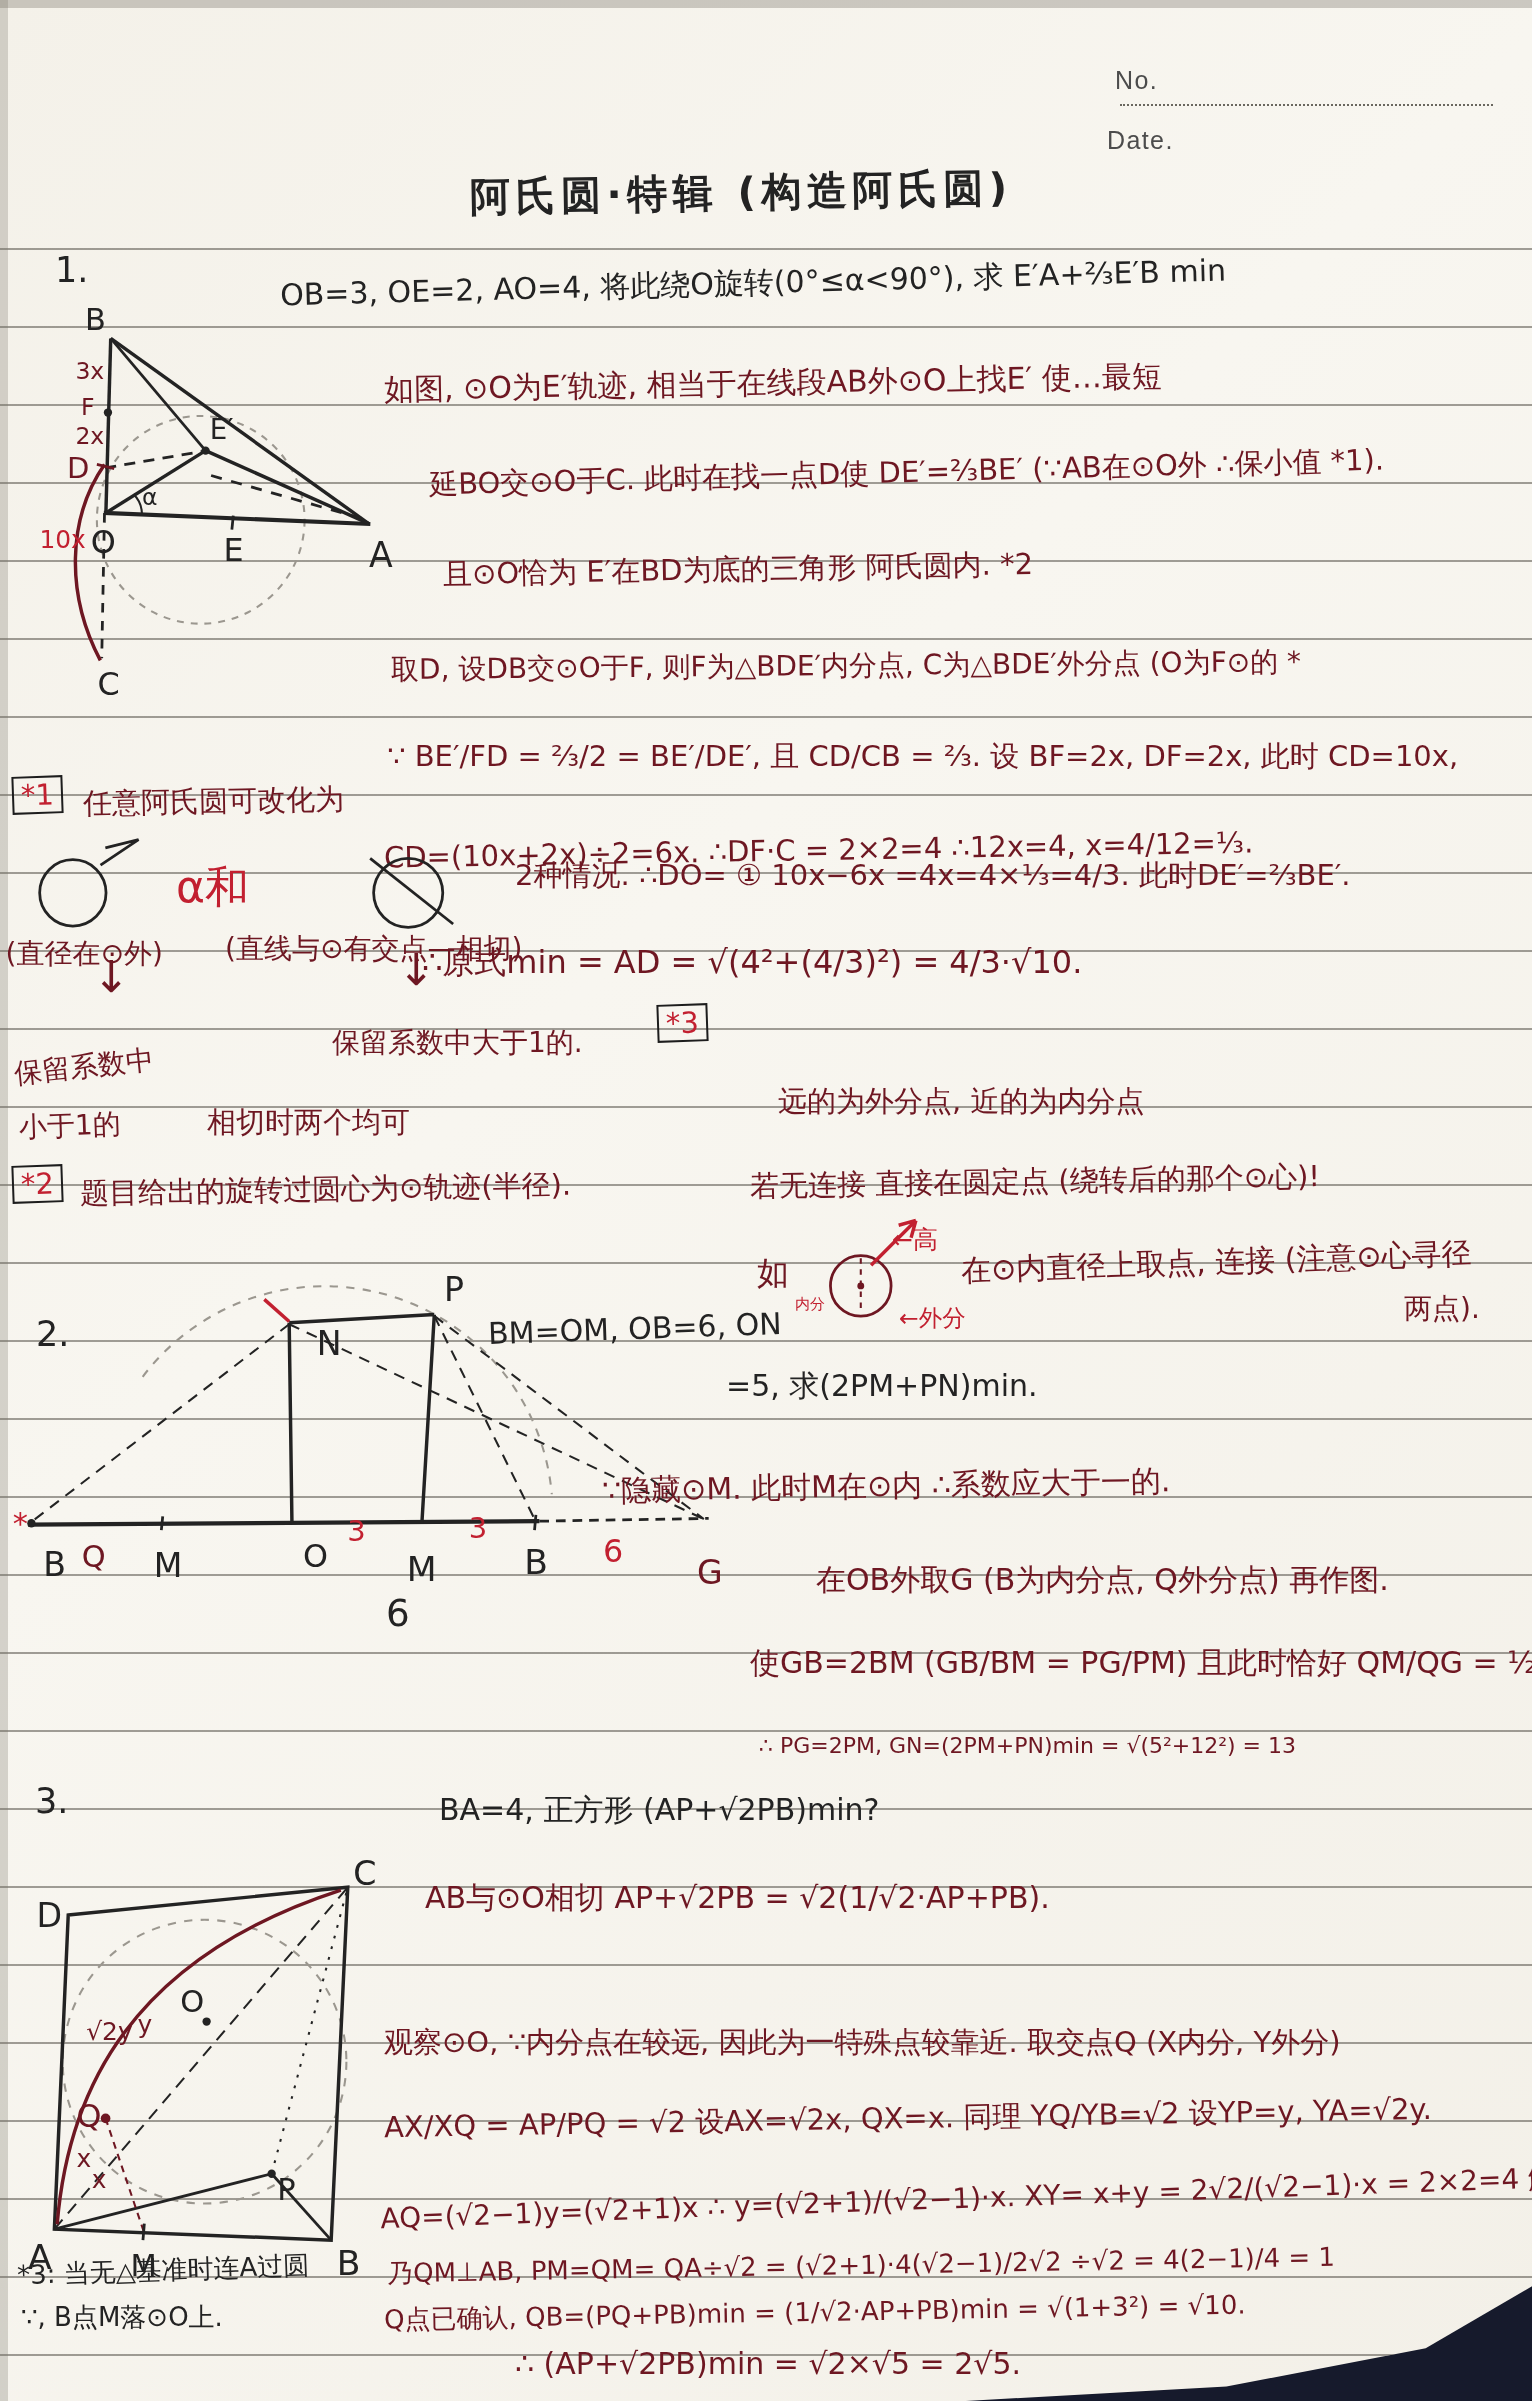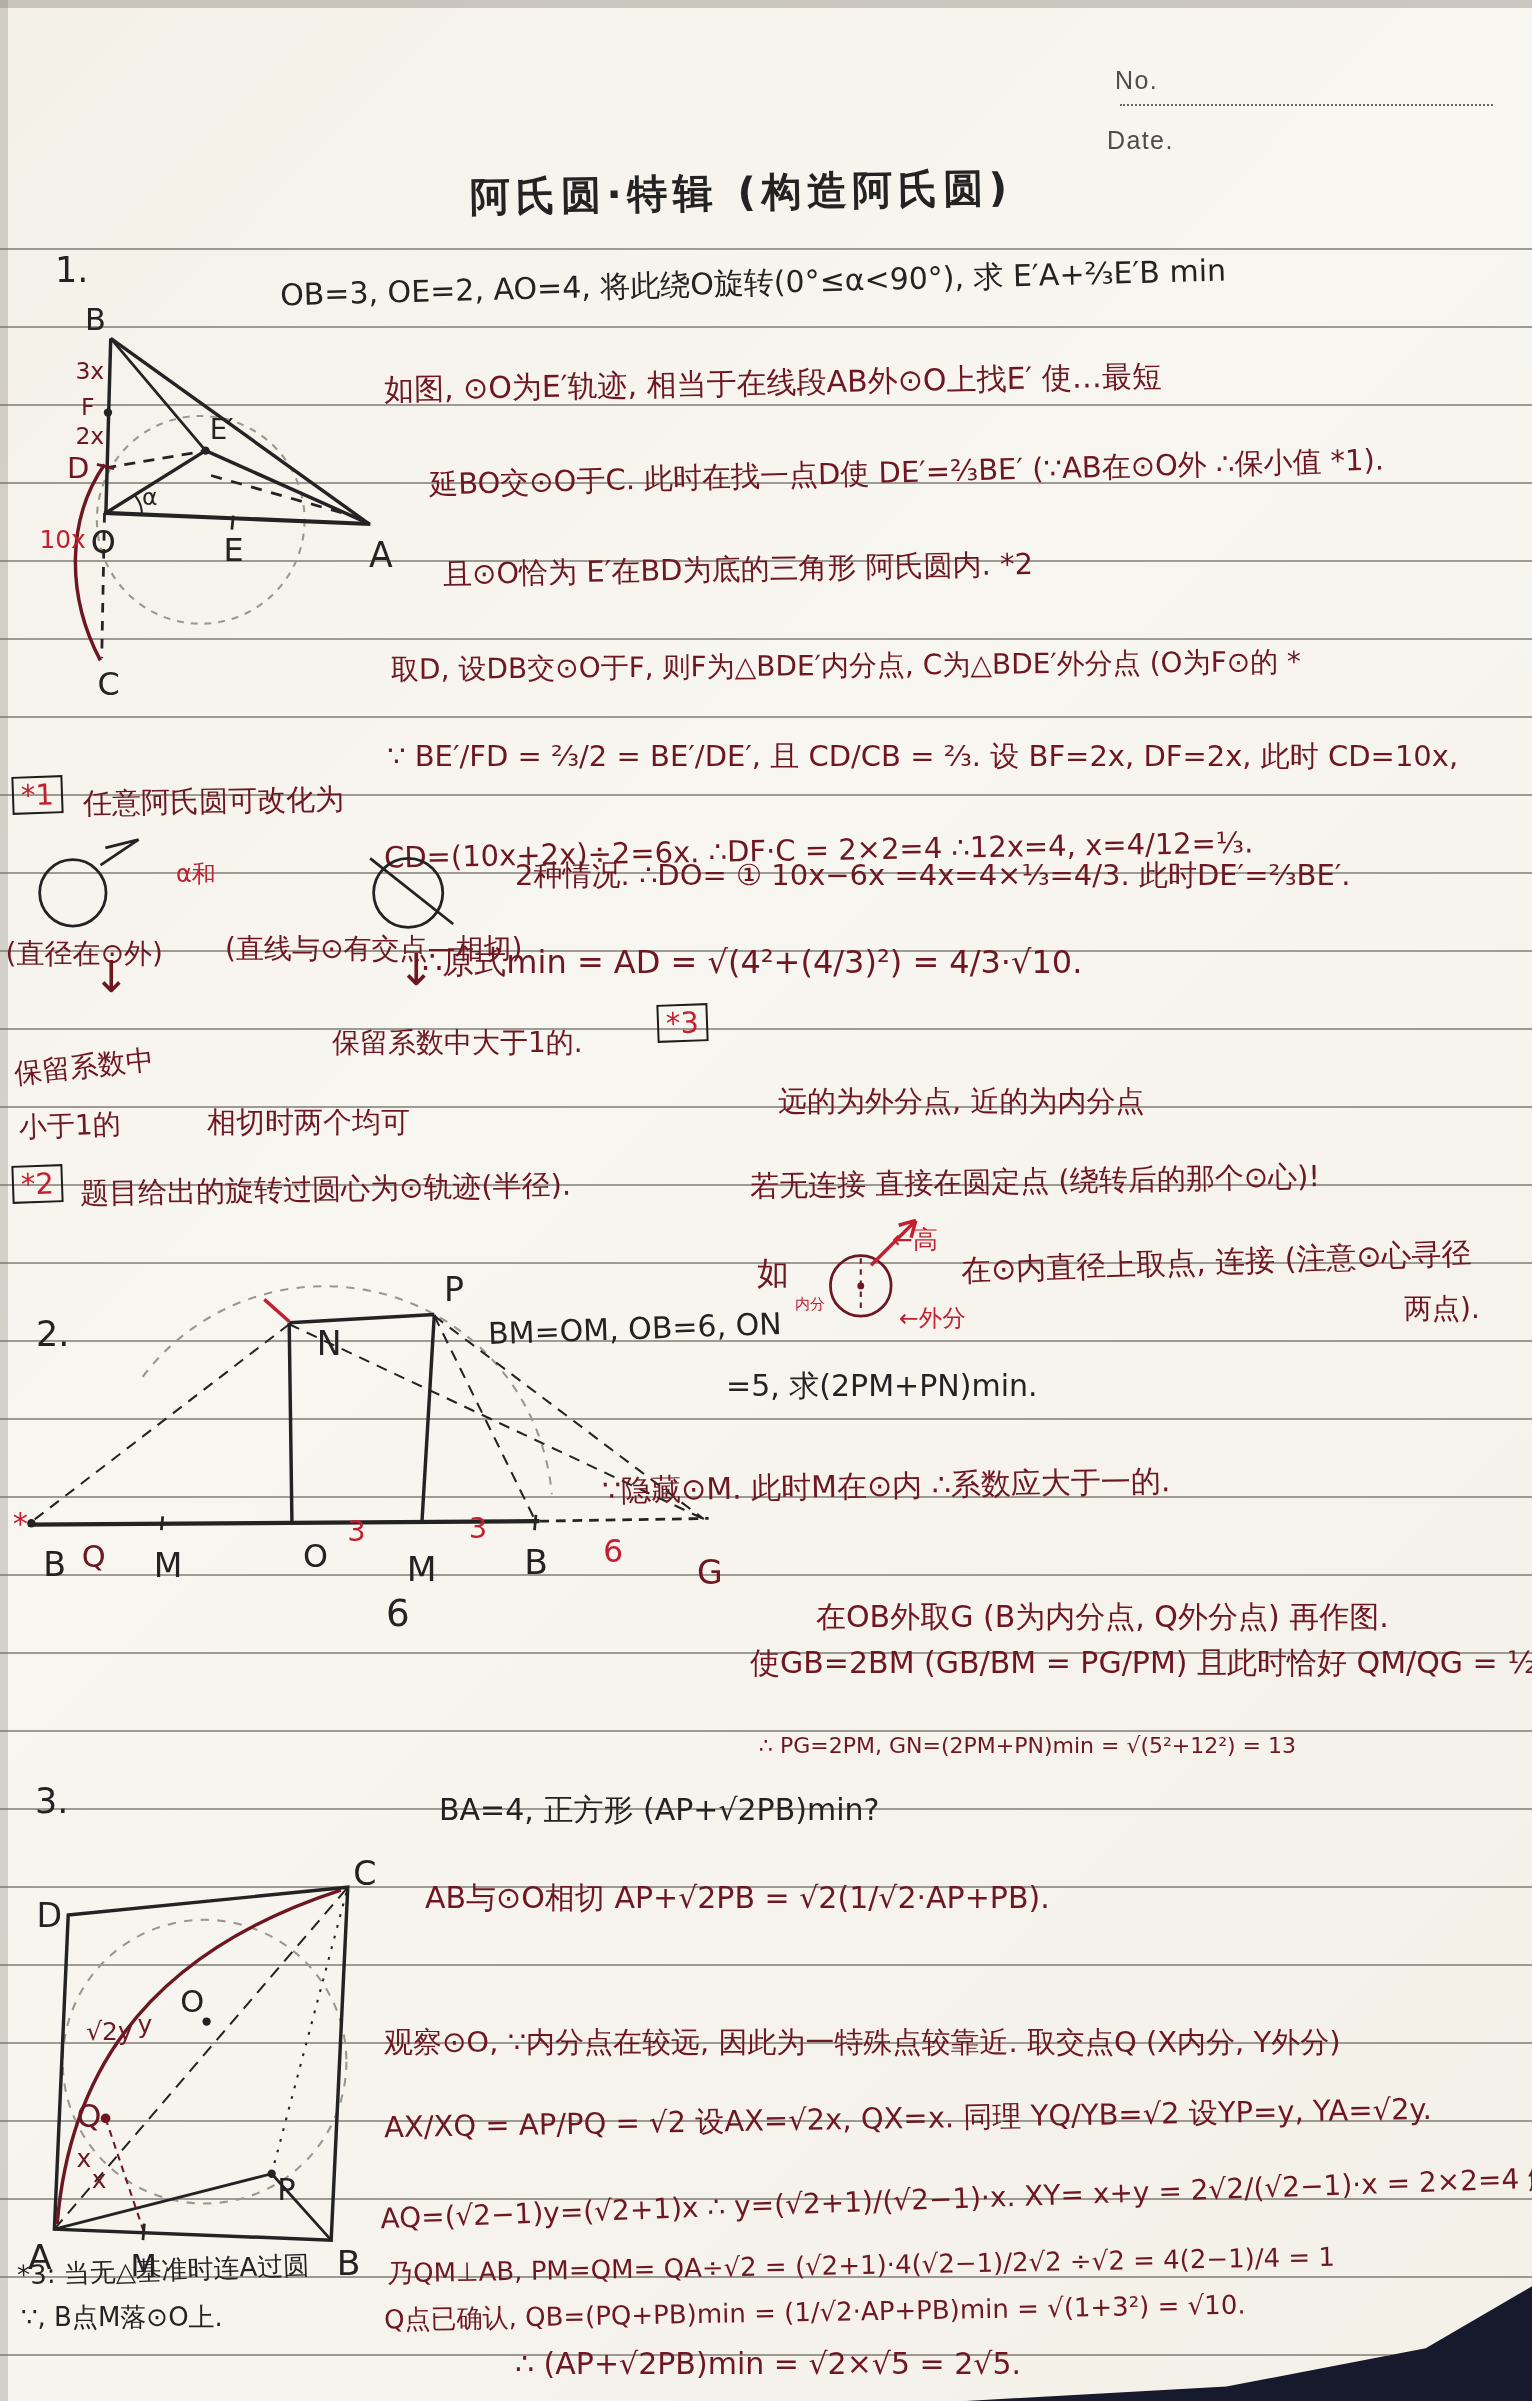--- a/index.html
+++ b/index.html
@@ -83,21 +83,21 @@
   </svg>
 
   <div class="tagbox" style="left:12.4px;top:776px;">*1</div>
   <div class="hw red" style="left:83px;top:782px;font-size:29px;transform:rotate(-1deg);">任意阿氏圆可改化为</div>
   <svg style="left:21px;top:827px;" width="484" height="111" viewBox="0 0 700 160">
     <circle class="st-black" cx="75" cy="95" r="48" stroke-width="4"></circle>
     <path class="st-black" d="M115 55 L170 18 L122 30" stroke-width="4"></path>
     <circle class="st-black" cx="560" cy="95" r="50" stroke-width="4"></circle>
     <line class="st-black" x1="505" y1="45" x2="625" y2="140" stroke-width="4"></line>
   </svg>
-  <div class="hw bred" style="left:176px;top:858px;font-size:24px;">α和</div>
+  <div class="hw bred" style="left:176px;top:858px;font-size:44px;">α和</div>
   <div class="hw red" style="left:515px;top:856px;font-size:29px;">2种情况. ∴DO= ① 10x−6x =4x=4×⅓=4/3.   此时DE′=⅔BE′.</div>
   <div class="hw red" style="left:5.5px;top:935px;font-size:28px;">(直径在⊙外)</div>
   <div class="hw red" style="left:225px;top:930px;font-size:28px;">(直线与⊙有交点—相切)</div>
   <div class="hw red" style="left:422px;top:941px;font-size:32px;">∴原式min = AD = √(4²+(4/3)²) = 4/3·√10.</div>
   <div class="hw red" style="left:93px;top:951px;font-size:44px;">↓</div>
   <div class="hw red" style="left:398px;top:944px;font-size:44px;">↓</div>
   <div class="hw red" style="left:332px;top:1024px;font-size:28px;">保留系数中大于1的.</div>
   <div class="tagbox" style="left:657px;top:1004px;">*3</div>
   <div class="hw red" style="left:14px;top:1048px;font-size:28px;transform:rotate(-6deg);">保留系数中</div>
   <div class="hw red" style="left:19.4px;top:1107px;font-size:28px;transform:rotate(-2deg);">小于1的</div>
@@ -147,21 +147,21 @@
     <text x="998" y="440" class="tk-red" font-size="48">G</text>
     <text x="448" y="108" class="tk-black" font-size="48">N</text>
     <text x="632" y="30" class="tk-black" font-size="48">P</text>
     <text x="492" y="378" class="tk-bred" font-size="42">3</text>
     <text x="668" y="374" class="tk-bred" font-size="42">3</text>
     <text x="862" y="408" class="tk-bred" font-size="46">6</text>
     <text x="548" y="500" class="tk-black" font-size="54">6</text>
   </svg>
 
   <div class="hw red" style="left:602px;top:1466px;font-size:30px;transform:rotate(-1deg);">∵隐藏⊙M. 此时M在⊙内 ∴系数应大于一的.</div>
-  <div class="hw red" style="left:816px;top:1597px;font-size:30px;">在OB外取G (B为内分点, Q外分点) 再作图.</div>
+  <div class="hw red" style="left:816px;top:1560px;font-size:30px;">在OB外取G (B为内分点, Q外分点) 再作图.</div>
   <div class="hw red" style="left:750px;top:1643px;font-size:30px;">使GB=2BM (GB/BM = PG/PM) 且此时恰好 QM/QG = ½</div>
   <div class="hw red" style="left:759px;top:1733px;font-size:22px;">∴ PG=2PM, GN=(2PM+PN)min = √(5²+12²) = 13</div>
 
   <div class="hw" style="left:35px;top:1781px;font-size:35px;">3.</div>
   <div class="hw" style="left:439px;top:1790px;font-size:30px;">BA=4, 正方形 (AP+√2PB)min?</div>
 
   <svg style="left:28px;top:1861px;" width="360" height="429" viewBox="0 0 520 620">
     <circle class="st-gray" cx="255" cy="290" r="205" stroke-width="3" stroke-dasharray="12 12"></circle>
     <path class="st-black" d="M58 78 L462 38 L438 548 L38 532 Z" stroke-width="5"></path>
     <path class="st-black" d="M38 532 L462 38" stroke-width="3" stroke-dasharray="18 12"></path>

